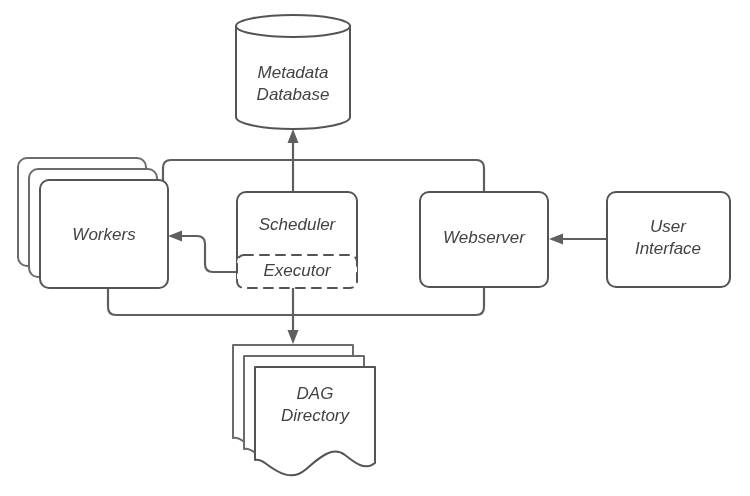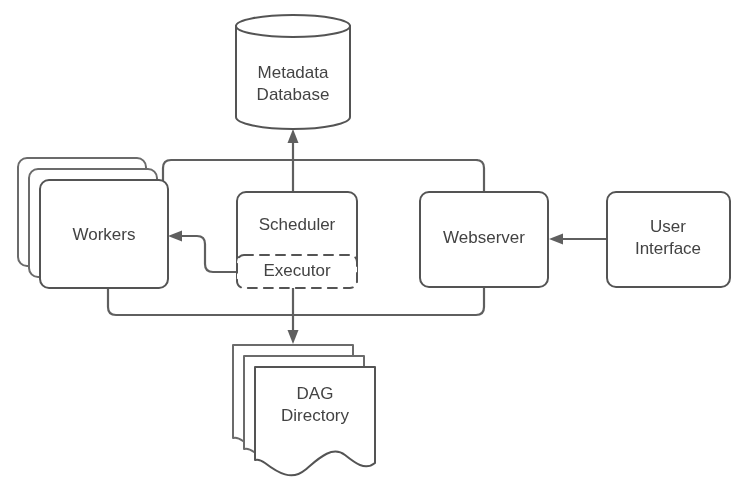--- a/index.html
+++ b/index.html
@@ -12,20 +12,21 @@
     width: 750px;
     height: 496px;
     overflow: hidden;
     font-family: "Liberation Sans", sans-serif;
   }
   #diagram-root {
     position: relative;
     width: 750px;
     height: 496px;
     background: #ffffff;
+    font-style: italic;
   }
   svg.diagram {
     display: block;
     width: 750px;
     height: 496px;
   }
   .node-shape {
     fill: #ffffff;
     stroke: #545454;
     stroke-width: 2;

